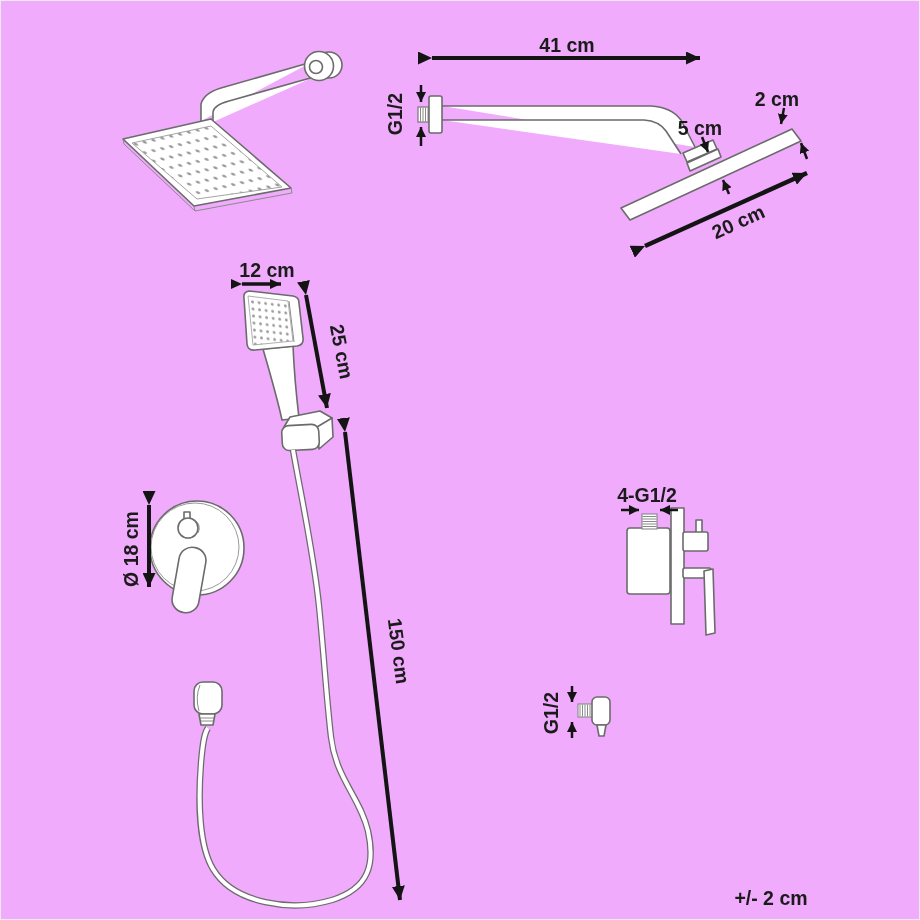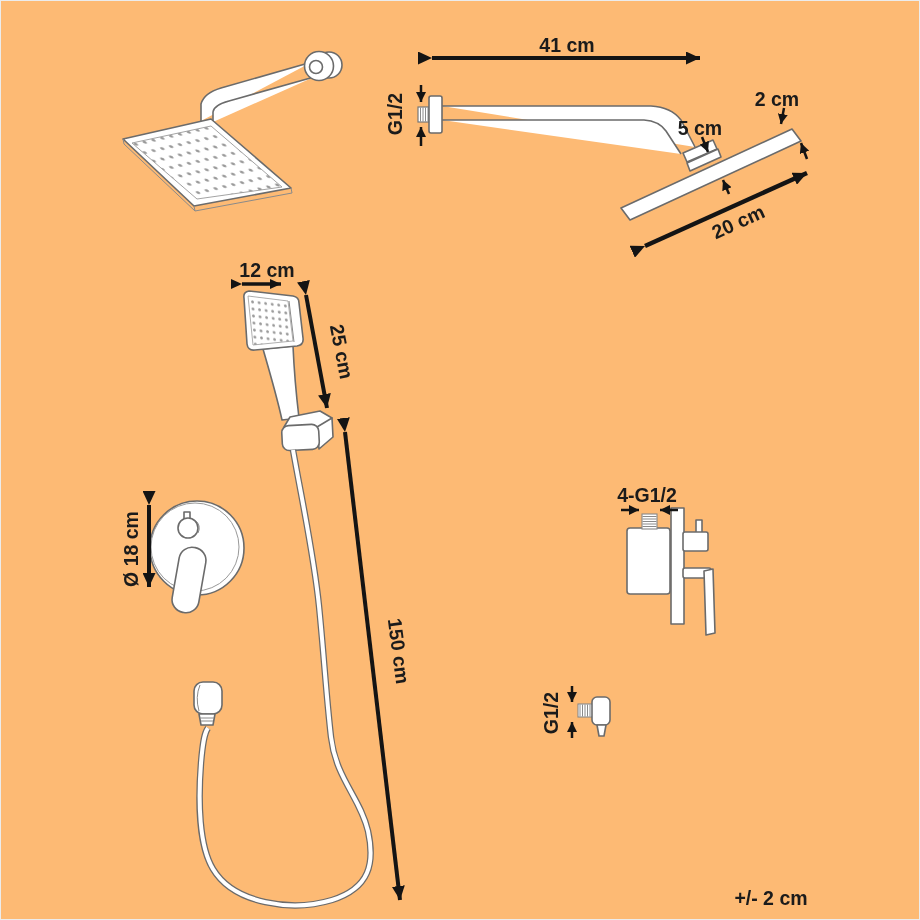--- a/index.html
+++ b/index.html
@@ -1,16 +1,16 @@
 <!DOCTYPE html>
 <html><head>
 <meta charset="utf-8">
 <style>
   html,body{margin:0;padding:0;background:#fff;}
-  .canvas{width:920px;height:920px;position:relative;background:#fdba74;
+  .canvas{width:920px;height:920px;position:relative;background:#f0abfc;
           border:1px solid #ececec;box-sizing:border-box;overflow:hidden;
           font-family:"Liberation Sans",sans-serif;}
   svg{position:absolute;left:0;top:0;}
   .dim-text{font-family:"Liberation Sans",sans-serif;font-weight:bold;
             font-size:19.5px;fill:#1b1b1b;}
   .outline{fill:#ffffff;stroke:#6b6b6b;stroke-width:1.6;stroke-linejoin:round;}
   .thinline{fill:none;stroke:#8a8a8a;stroke-width:1;}
   .dimline{stroke:#141414;fill:none;}
 </style>
 </head>

